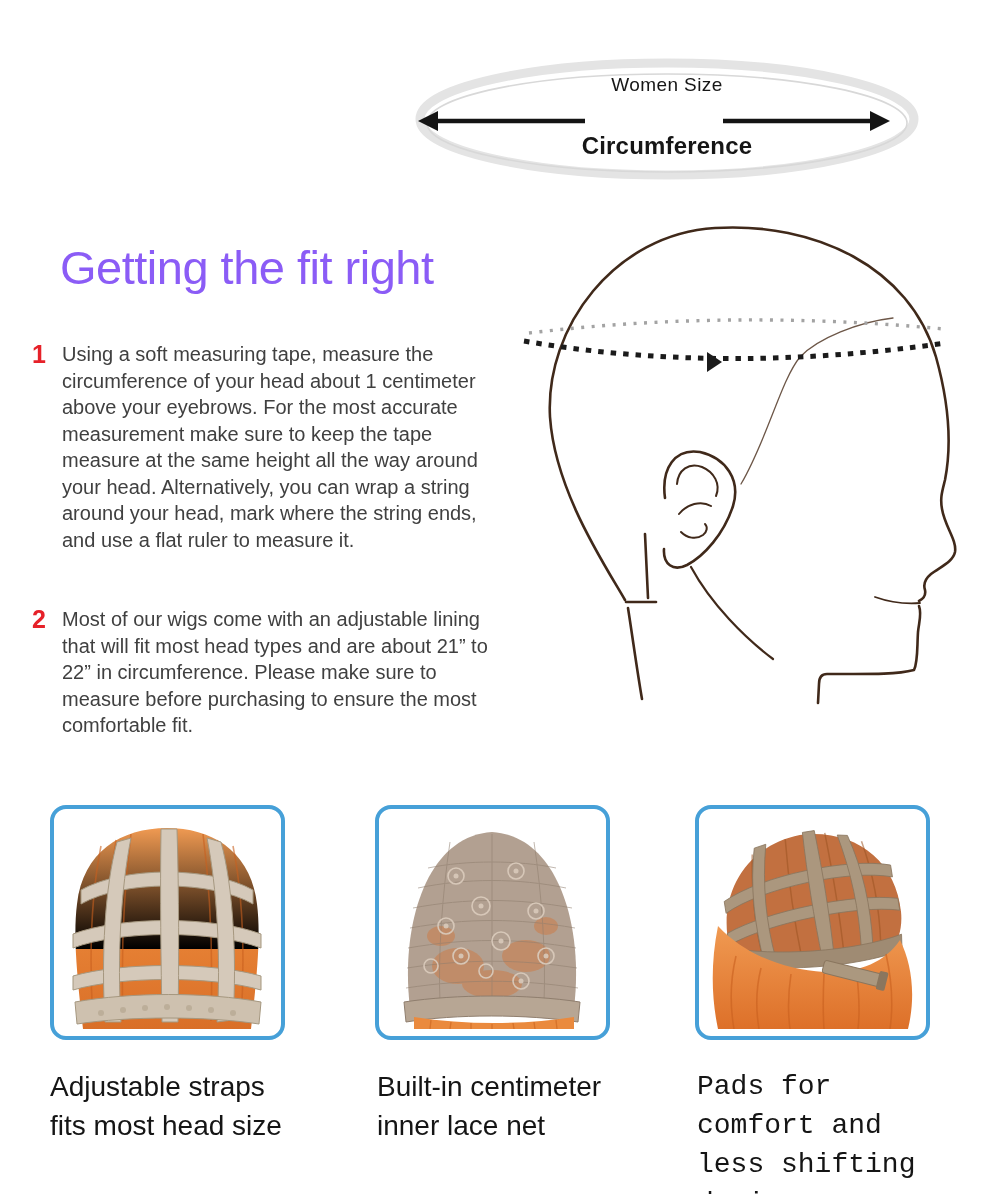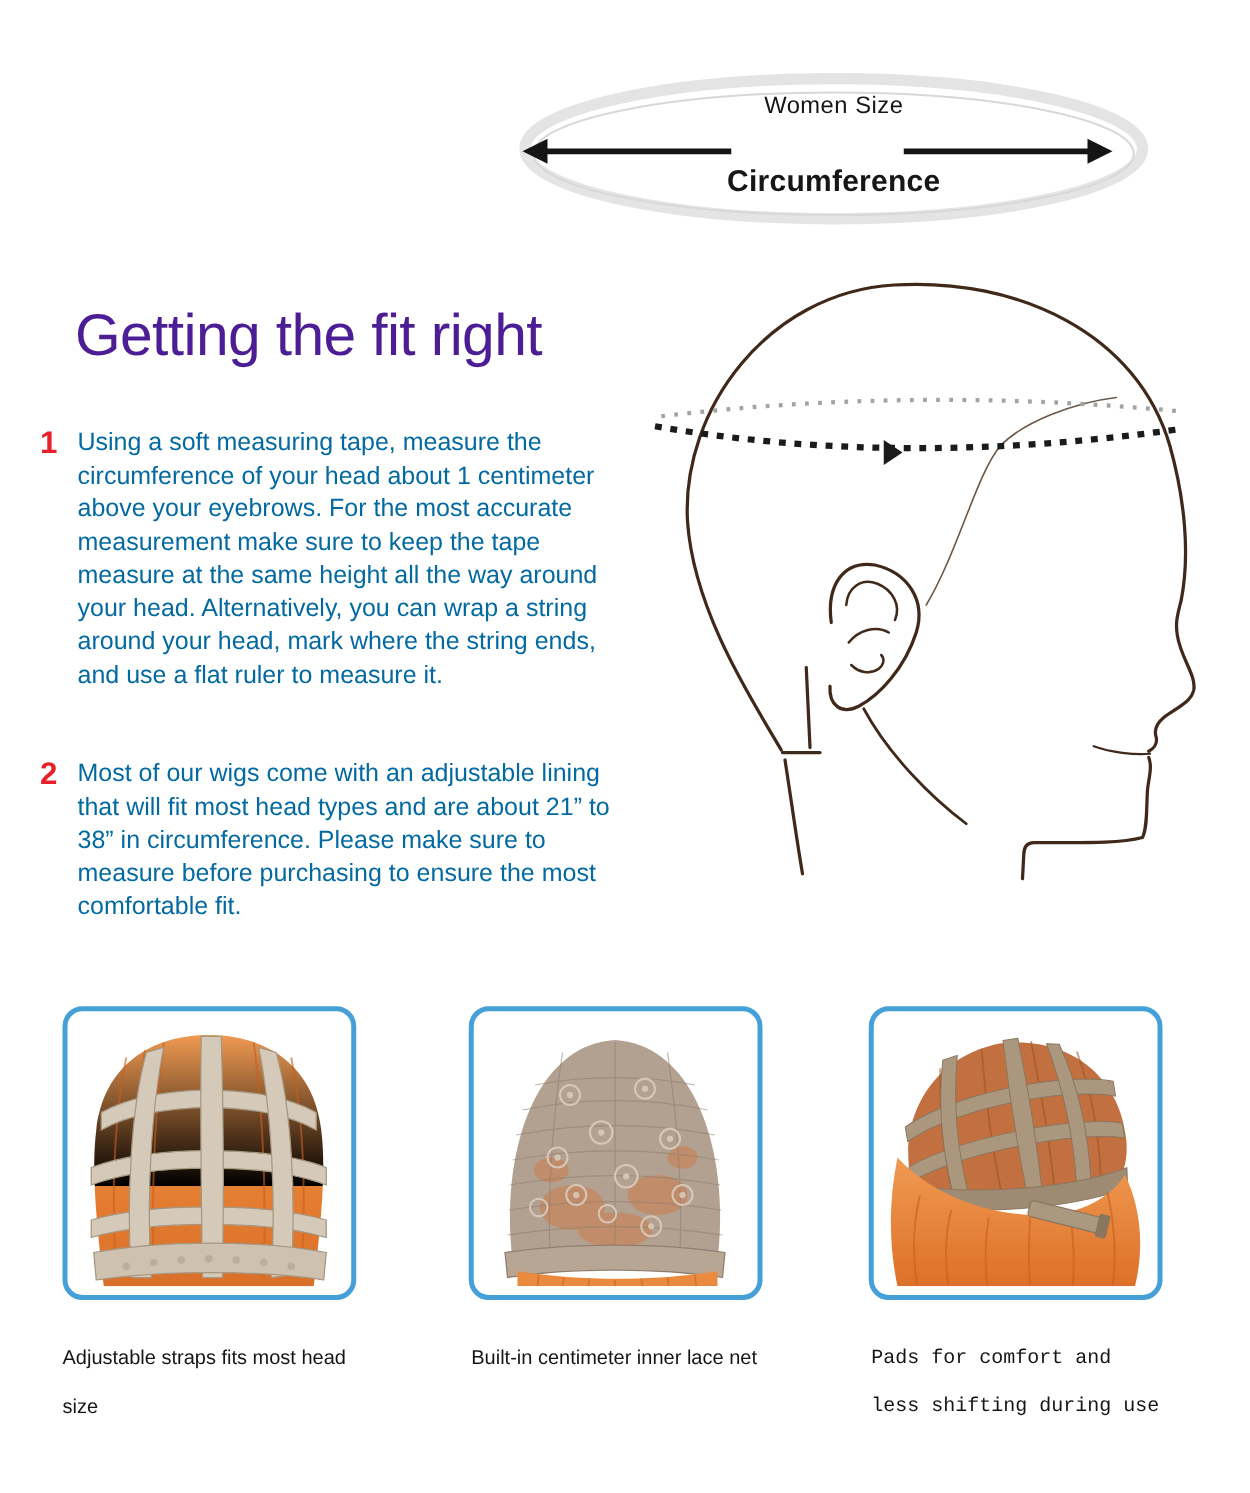--- a/index.html
+++ b/index.html
@@ -15,39 +15,39 @@
   .page{position:relative;width:1000px;height:1194px;background:#fff;overflow:hidden;}
 
   
   .banner-svg{position:absolute;left:405px;top:55px;width:525px;height:132px;}
   .banner-label{position:absolute;left:517px;width:300px;text-align:center;color:#161616;}
   .banner-label.l1{top:74px;font-size:19px;font-weight:500;letter-spacing:.4px;}
   .banner-label.l2{top:106px;font-size:19.5px;font-weight:500;letter-spacing:.4px;}
   .banner-label.l3{top:132px;font-size:24px;font-weight:700;letter-spacing:.2px;}
 
   
-  .page-title{position:absolute;left:60px;top:240px;font-size:47px;font-weight:400;color:#4c1d95;letter-spacing:-.5px;}
+  .page-title{position:absolute;left:60px;top:240px;font-size:47px;font-weight:400;color:#8b5cf6;letter-spacing:-.5px;}
 
   
   .steps{position:absolute;left:32px;top:341px;width:480px;}
   .step{display:flex;align-items:flex-start;}
   .step + .step{margin-top:53px;}
   .step-number{width:30px;flex:0 0 30px;font-size:25px;font-weight:700;color:var(--accent-red);line-height:27px;}
-  .step-text{width:432px;font-size:20px;line-height:26.5px;color:#0369a1;}
+  .step-text{width:432px;font-size:20px;line-height:26.5px;color:#404040;}
 
   
   .head-svg{position:absolute;left:515px;top:222px;width:465px;height:528px;}
 
   
   .feature-card{position:absolute;top:805px;width:235px;height:235px;border:4px solid var(--border-blue);border-radius:16px;background:#fff;padding:7px;overflow:hidden;}
   .feature-card.c1{left:50px;}
   .feature-card.c2{left:375px;}
   .feature-card.c3{left:695px;}
   .feature-card svg{width:100%;height:100%;display:block;}
-  .feature-caption{position:absolute;top:1067px;width:232px;font-size:16px;line-height:39px;color:#151515;}
+  .feature-caption{position:absolute;top:1067px;width:232px;font-size:28px;line-height:39px;color:#151515;}
   .feature-caption.c1{left:50px;}
   .feature-caption.c2{left:377px;}
   .feature-caption.c3{left:697px;font-family:Liberation Mono, monospace;}
 </style>
 </head>
 <body>
 
 <div class="page">
 
   <svg class="banner-svg" viewBox="0 0 525 132" aria-hidden="true">
@@ -65,21 +65,21 @@
 
   <h1 class="page-title">Getting the fit right</h1>
 
   <div class="steps">
     <div class="step">
       <div class="step-number">1</div>
       <div class="step-text">Using a soft measuring tape, measure the circumference of your head about 1 centimeter above your eyebrows. For the most accurate measurement make sure to keep the tape measure at the same height all the way around your head. Alternatively, you can wrap a string around your head, mark where the string ends, and use a flat ruler to measure it.</div>
     </div>
     <div class="step">
       <div class="step-number">2</div>
-      <div class="step-text">Most of our wigs come with an adjustable lining that will fit most head types and are about 21” to 38” in circumference. Please make sure to measure before purchasing to ensure the most comfortable fit.</div>
+      <div class="step-text">Most of our wigs come with an adjustable lining that will fit most head types and are about 21” to 22” in circumference. Please make sure to measure before purchasing to ensure the most comfortable fit.</div>
     </div>
   </div>
 
   <svg class="head-svg" viewBox="0 0 465 528" aria-hidden="true">
     <g fill="none" stroke="#40291a" stroke-width="2.6" stroke-linecap="round" stroke-linejoin="round">
 
       <path d="M 110 378 C 88 340 40 268 35 195 C 30 105 100 12 200 6 C 300 0 395 45 421 135 C 433 178 437 222 430 258
                C 427 270 425 276 427 287 C 430 305 442 318 440 330 C 438 340 425 345 416 352 C 410 357 408 362 410 368 C 411 373 408 377 404 379"></path>
 
       <path d="M 360 375 C 374 380 392 382 405 381" stroke-width="1.8"></path>

